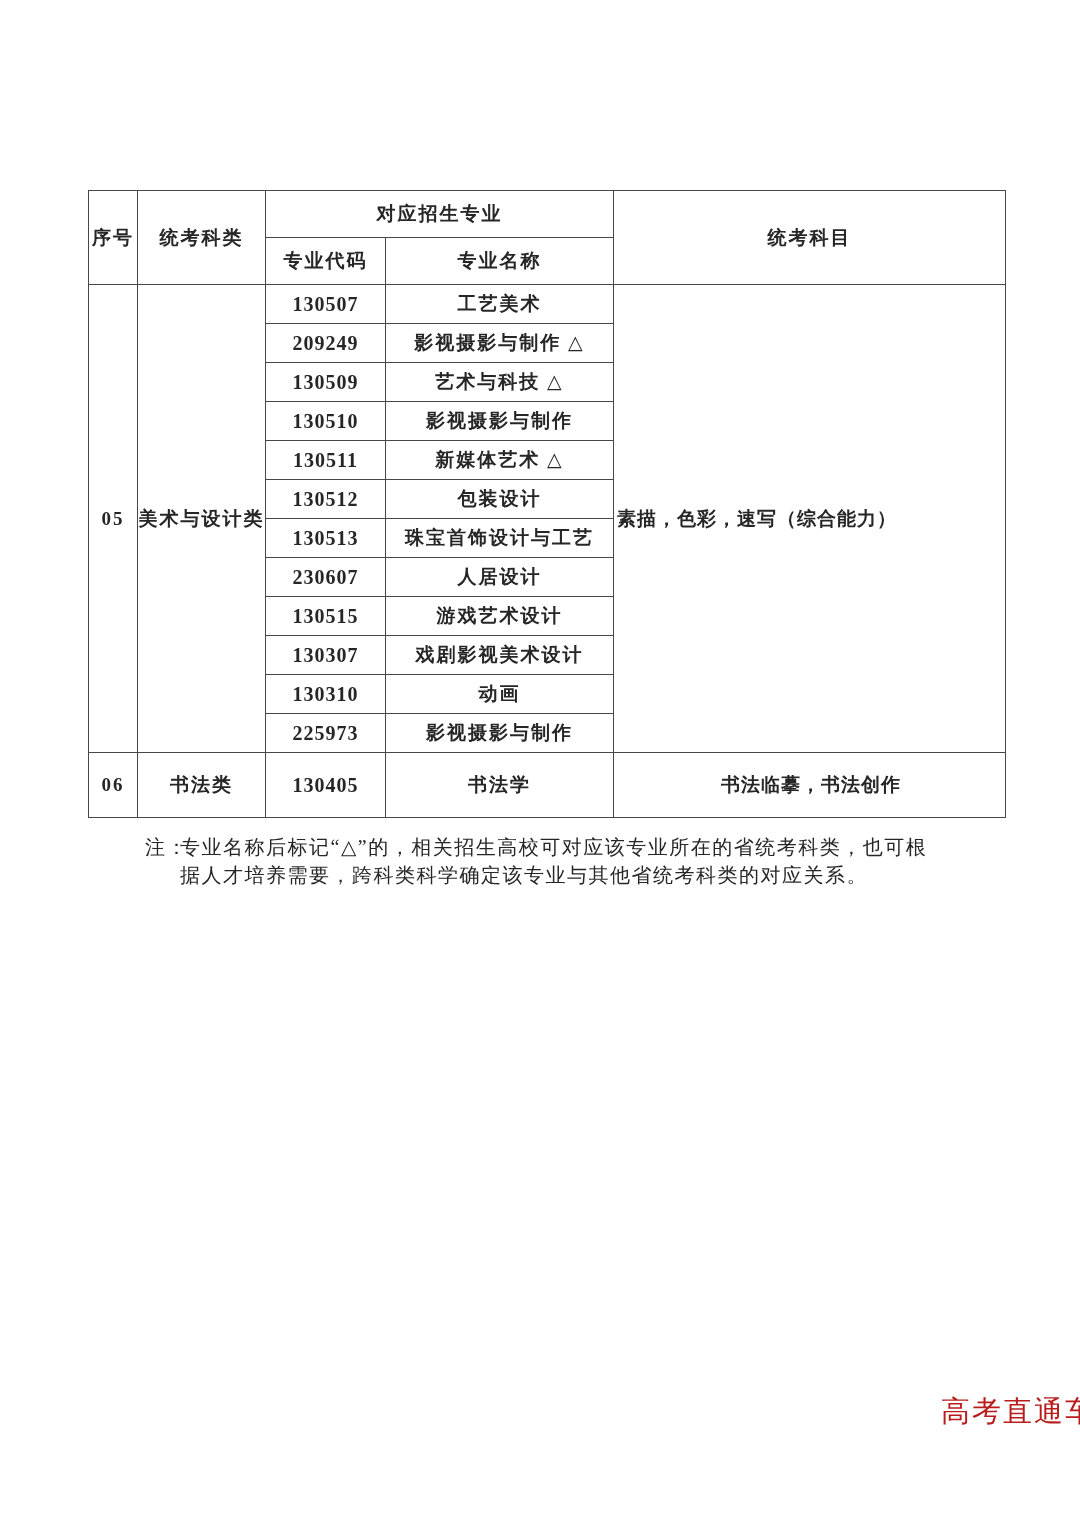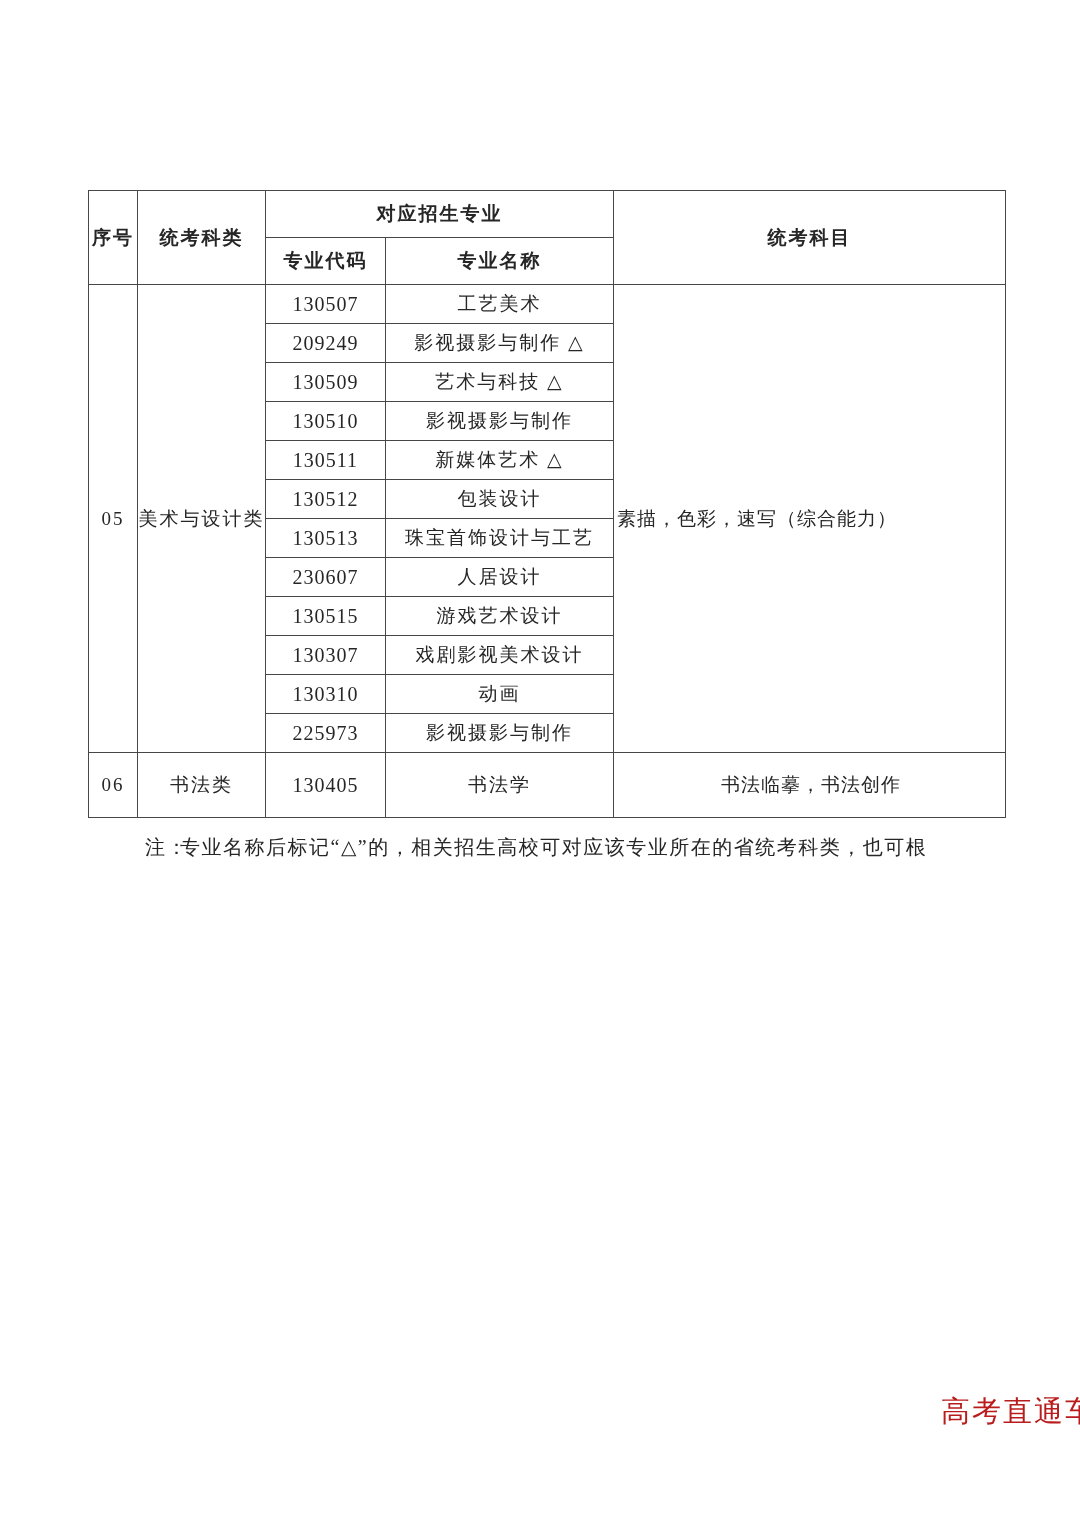--- a/index.html
+++ b/index.html
@@ -32,21 +32,21 @@
     padding: 0;
     font-size: 19px;
     letter-spacing: 2px;
     overflow: hidden;
   }
   .majors-table thead th {
     font-weight: bold;
     height: 46px;
   }
   .majors-table tbody td {
-    font-weight: normal;
+    font-weight: bold;
     height: 38px;
   }
   .majors-table tbody tr.group-1 td {
     height: 64px;
     text-align: center;
   }
   td.cell-code {
     font-size: 20px;
     letter-spacing: 1px;
   }
@@ -169,18 +169,19 @@
           <td class="cell-name">书法学</td>
           <td class="cell-subjects">书法临摹，书法创作</td>
         </tr>
       </tbody>
   </table>
 
   <div class="note">
     <span class="note-label">注：</span>
     <div class="note-body">
       <div>专业名称后标记“△”的，相关招生高校可对应该专业所在的省统考科类，也可根</div>
+      <div>据人才培养需要，跨科类科学确定该专业与其他省统考科类的对应关系。</div>
     </div>
   </div>
 
   <div class="watermark">高考直通车</div>
 
 </div>
 
 </body></html>

